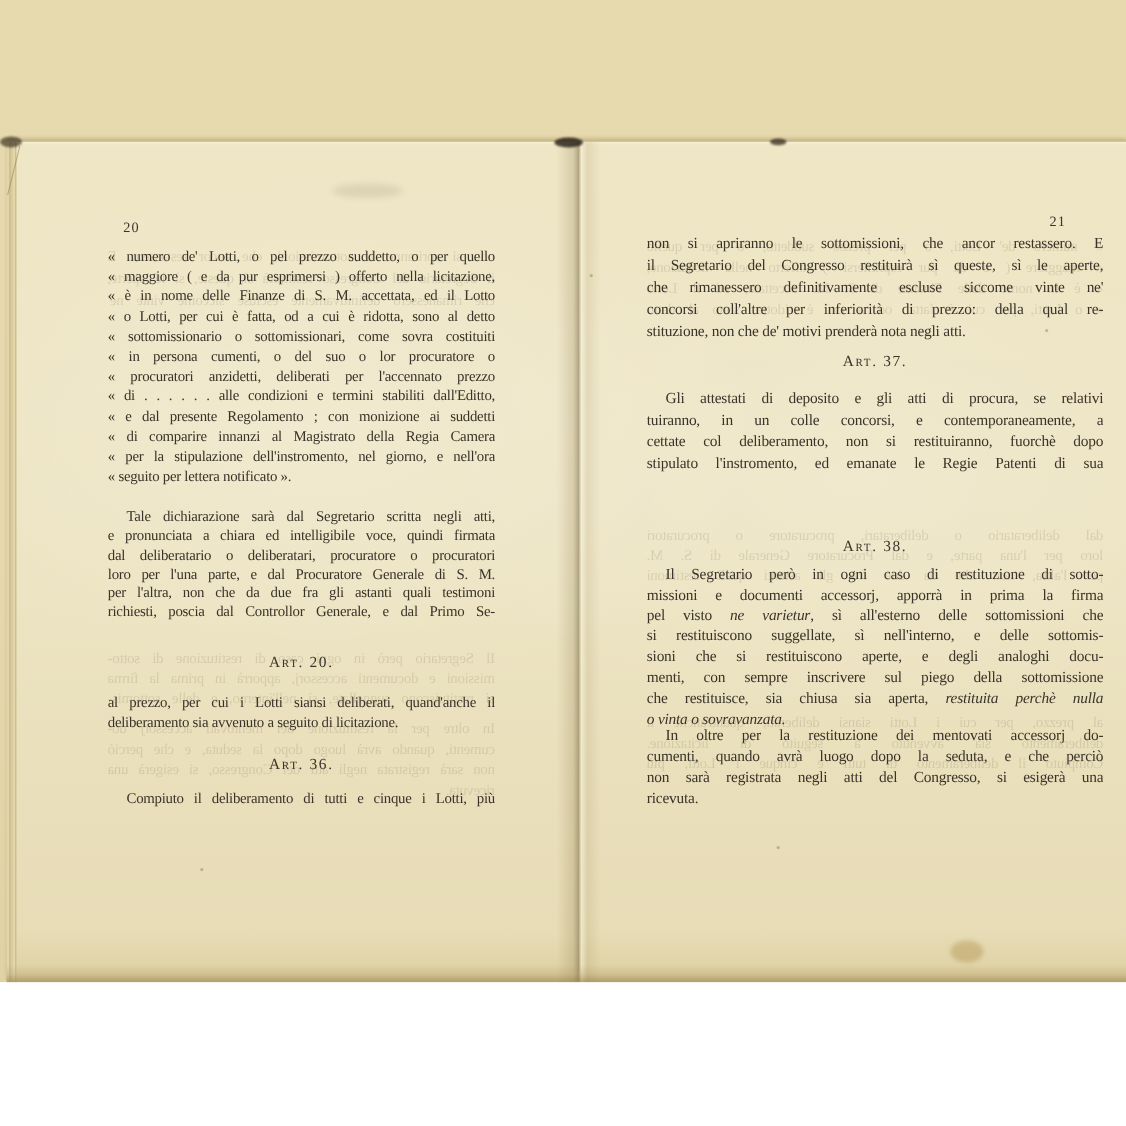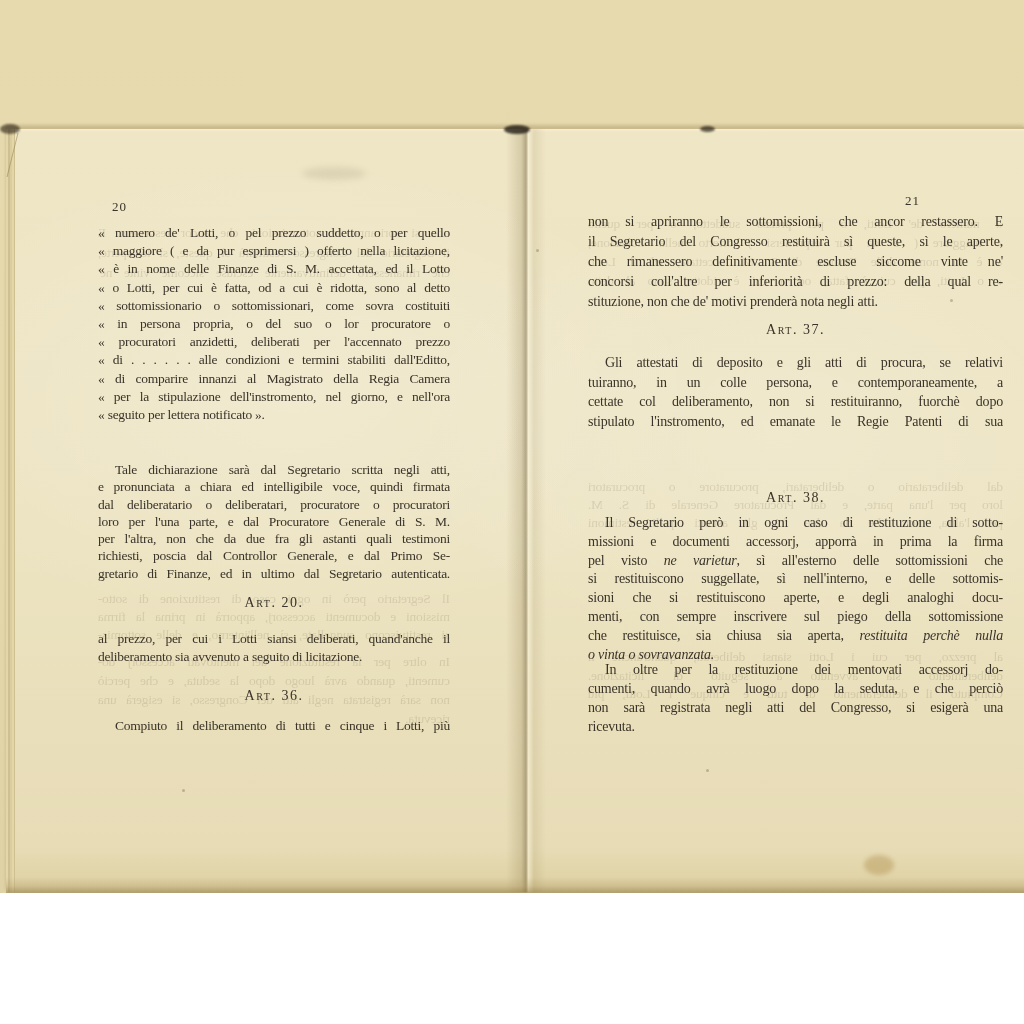--- a/index.html
+++ b/index.html
@@ -103,66 +103,66 @@
     </div>
 
     <span class="pagenum" style="left:106px;top:70px">20</span>
 
     <div class="col lcol" style="left:92px;top:95px;width:352px">
       <div class="line">« numero de' Lotti, o pel prezzo suddetto, o per quello</div>
       <div class="line">« maggiore ( e da pur esprimersi ) offerto nella licitazione,</div>
       <div class="line">« è in nome delle Finanze di S. M. accettata, ed il Lotto</div>
       <div class="line">« o Lotti, per cui è fatta, od a cui è ridotta, sono al detto</div>
       <div class="line">« sottomissionario o sottomissionari, come sovra costituiti</div>
-      <div class="line">« in persona propria, o del suo o lor procuratore o</div>
+      <div class="line">« in persona cumenti, o del suo o lor procuratore o</div>
       <div class="line">« procuratori anzidetti, deliberati per l'accennato prezzo</div>
       <div class="line">« di . . . . . . alle condizioni e termini stabiliti dall'Editto,</div>
+      <div class="line">« e dal presente Regolamento ; con monizione ai suddetti</div>
       <div class="line">« di comparire innanzi al Magistrato della Regia Camera</div>
       <div class="line">« per la stipulazione dell'instromento, nel giorno, e nell'ora</div>
       <div class="line last">« seguito per lettera notificato ».</div>
     </div>
 
     <div class="col lcol" style="left:92px;top:332px;width:352px">
       <div class="line ind" style="height:17.3px;line-height:17.3px">Tale dichiarazione sarà dal Segretario scritta negli atti,</div>
       <div class="line" style="height:17.3px;line-height:17.3px">e pronunciata a chiara ed intelligibile voce, quindi firmata</div>
       <div class="line" style="height:17.3px;line-height:17.3px">dal deliberatario o deliberatari, procuratore o procuratori</div>
       <div class="line" style="height:17.3px;line-height:17.3px">loro per l'una parte, e dal Procuratore Generale di S. M.</div>
       <div class="line" style="height:17.3px;line-height:17.3px">per l'altra, non che da due fra gli astanti quali testimoni</div>
       <div class="line" style="height:17.3px;line-height:17.3px">richiesti, poscia dal Controllor Generale, e dal Primo Se-</div>
-      <div class="line" style="height:17.3px;line-height:17.3px">gretario di Finanze, ed in ultimo dal Segretario autenticata.</div>
     </div>
 
     <div class="art" style="left:92px;top:466px;width:352px">Art. 20.</div>
 
     <div class="col lcol" style="left:92px;top:501px;width:352px">
       <div class="line">al prezzo, per cui i Lotti siansi deliberati, quand'anche il</div>
       <div class="line last">deliberamento sia avvenuto a seguito di licitazione.</div>
     </div>
 
     <div class="art" style="left:92px;top:559px;width:352px">Art. 36.</div>
 
     <div class="col lcol" style="left:92px;top:588px;width:352px">
       <div class="line ind">Compiuto il deliberamento di tutti e cinque i Lotti, più</div>
     </div>
 
-    <span class="pagenum" style="left:899px;top:64px">21</span>
+    <span class="pagenum" style="left:948px;top:64px">21</span>
 
     <div class="col rcol" style="left:582px;top:83px;width:415px">
       <div class="line" style="height:20px;line-height:20px">non si apriranno le sottomissioni, che ancor restassero. E</div>
       <div class="line" style="height:20px;line-height:20px">il Segretario del Congresso restituirà sì queste, sì le aperte,</div>
       <div class="line" style="height:20px;line-height:20px">che rimanessero definitivamente escluse siccome vinte ne'</div>
       <div class="line" style="height:20px;line-height:20px">concorsi coll'altre per inferiorità di prezzo: della qual re-</div>
       <div class="line last" style="height:20px;line-height:20px">stituzione, non che de' motivi prenderà nota negli atti.</div>
     </div>
 
     <div class="art" style="left:582px;top:193px;width:415px">Art. 37.</div>
 
     <div class="col rcol" style="left:582px;top:224px;width:415px">
       <div class="line ind" style="height:19.5px;line-height:19.5px">Gli attestati di deposito e gli atti di procura, se relativi</div>
-      <div class="line" style="height:19.5px;line-height:19.5px">tuiranno, in un colle persona, e contemporaneamente, a</div>
+      <div class="line" style="height:19.5px;line-height:19.5px">tuiranno, in un colle concorsi, e contemporaneamente, a</div>
       <div class="line" style="height:19.5px;line-height:19.5px">cettate col deliberamento, non si restituiranno, fuorchè dopo</div>
       <div class="line" style="height:19.5px;line-height:19.5px">stipulato l'instromento, ed emanate le Regie Patenti di sua</div>
     </div>
 
     <div class="art" style="left:582px;top:361px;width:415px">Art. 38.</div>
 
     <div class="col rcol" style="left:582px;top:385px;width:415px">
       <div class="line ind" style="height:18.8px;line-height:18.8px">Il Segretario però in ogni caso di restituzione di sotto-</div>
       <div class="line" style="height:18.8px;line-height:18.8px">missioni e documenti accessorj, apporrà in prima la firma</div>
       <div class="line" style="height:18.8px;line-height:18.8px"><span>pel visto </span><span class="it">ne varietur</span><span>, sì all'esterno delle sottomissioni che</span></div>

